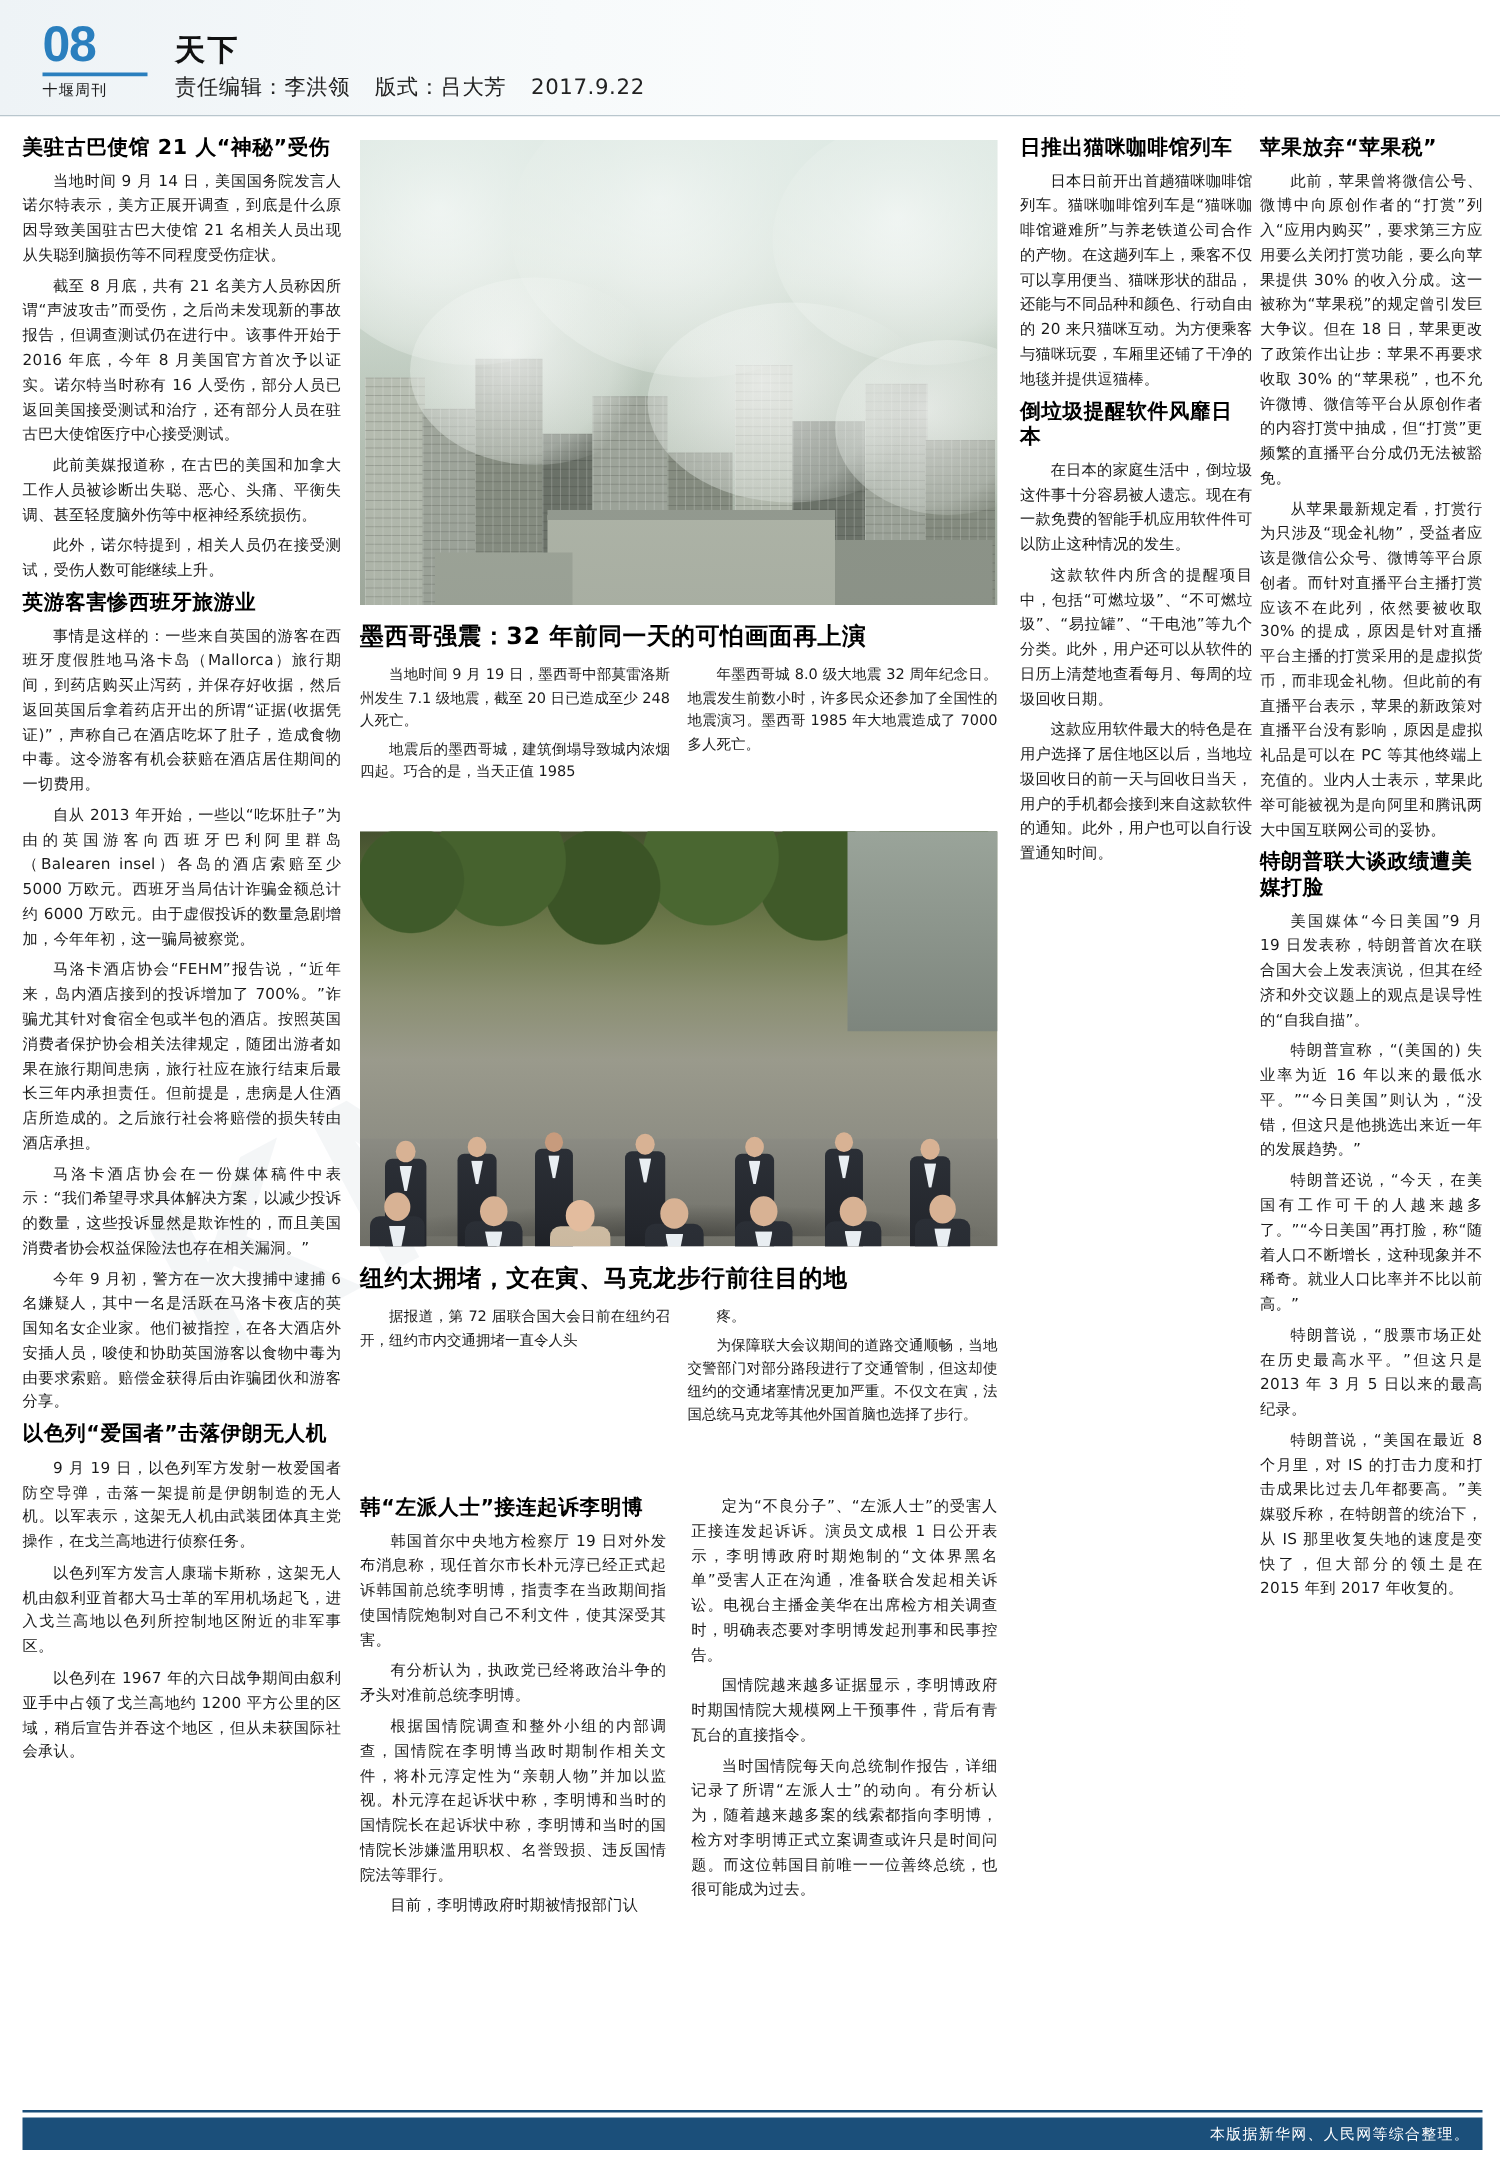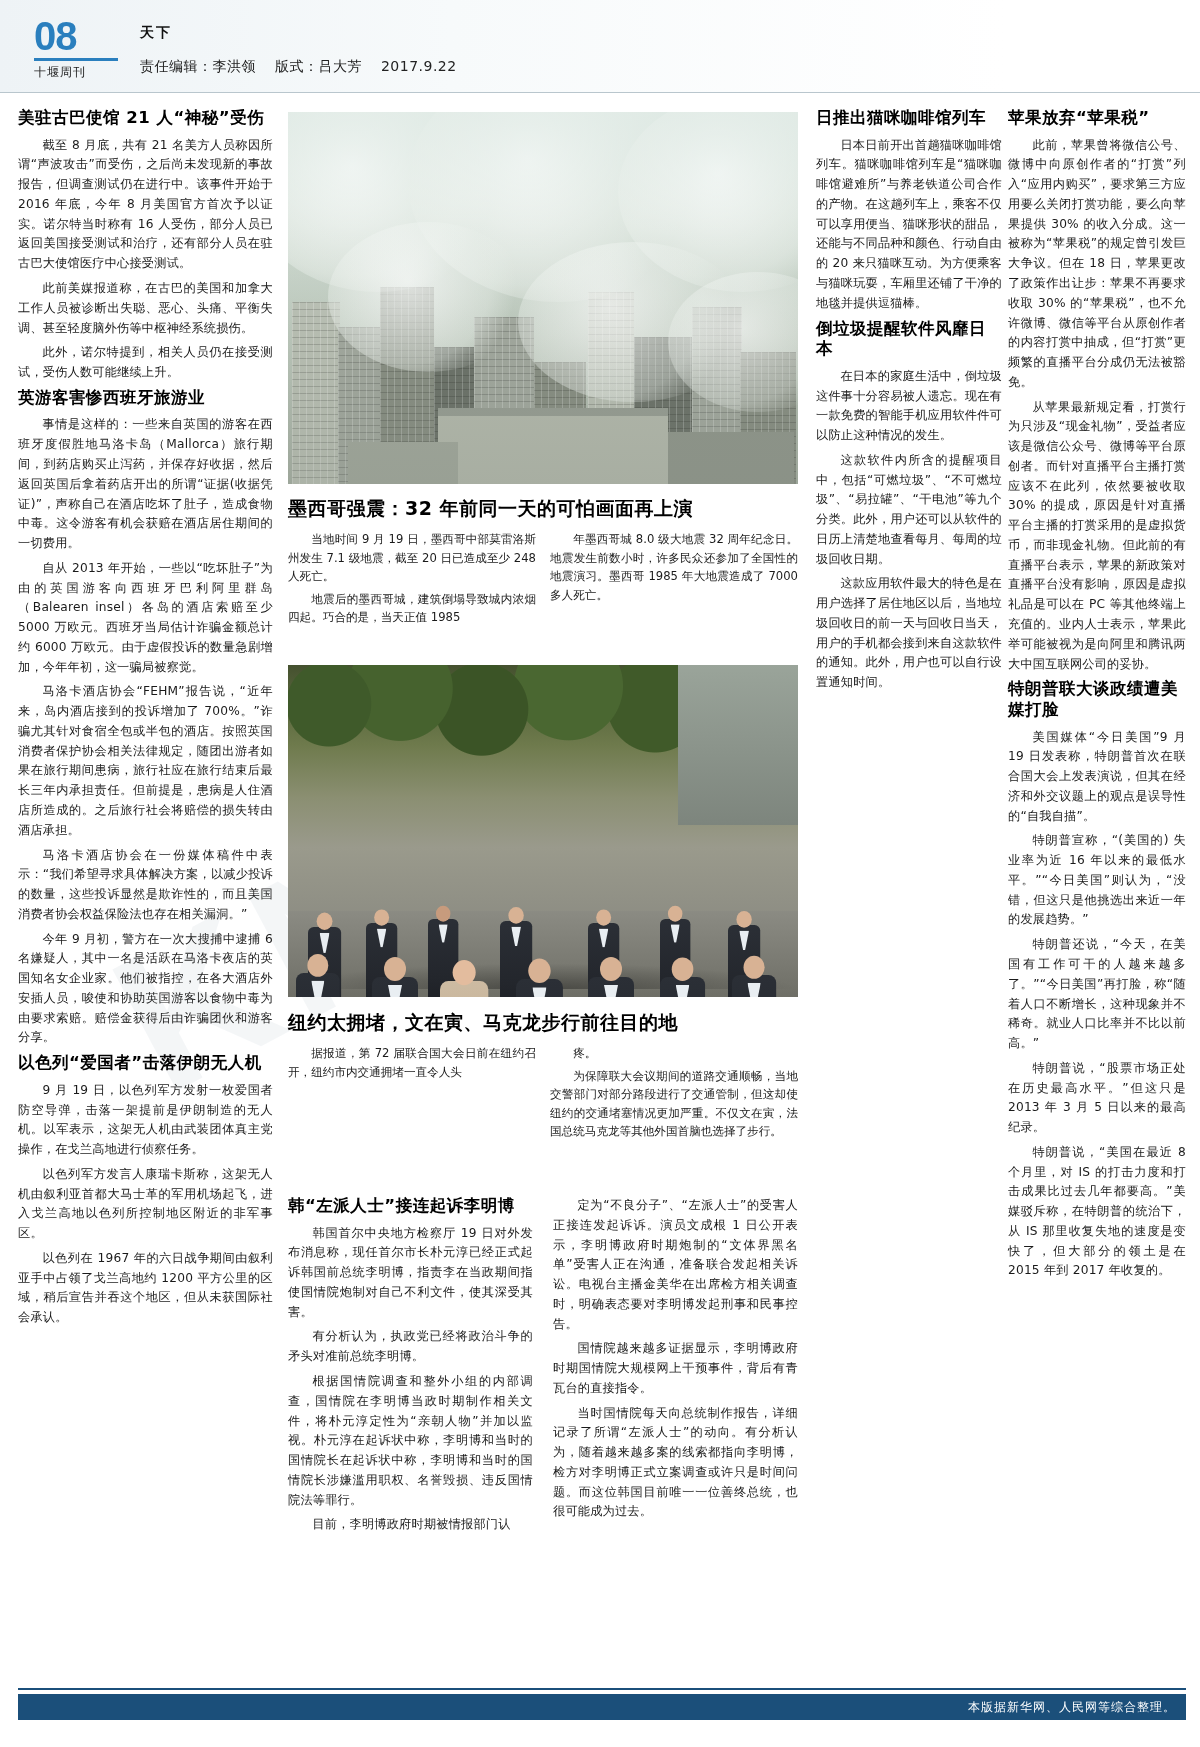--- a/index.html
+++ b/index.html
@@ -24,25 +24,25 @@
     font-size:40px; font-weight:bold; color:#2a7fbe; line-height:40px;
     letter-spacing:-1px;
   }
   .page-num-rule { width:84px; height:3px; background:#2a7fbe; margin-top:2px; }
   .paper-name {
     font-family:"DejaVu Sans", sans-serif;
     font-size:12px; color:#1b1b1b; margin-top:3px; letter-spacing:1px;
   }
   .section-title {
     position:absolute; left:140px; top:24px;
-    font-size:14px; font-weight:bold; color:#111; letter-spacing:2px;
+    font-size:24px; font-weight:bold; color:#111; letter-spacing:2px;
   }
   .credits {
     position:absolute; left:140px; top:58px;
-    font-size:14px; color:#222; letter-spacing:0.5px;
+    font-size:17px; color:#222; letter-spacing:0.5px;
   }
   .credits span { margin-right:14px; }
   .masthead-rule {
     position:absolute; left:0; top:92px; width:1200px; height:1px; background:#b9c6cd;
   }
   
   .col { position:absolute; }
   .c1 { left:18px;  top:108px; width:255px; }
   .c4 { left:816px; top:108px; width:186px; }
   .c5 { left:1008px;top:108px; width:178px; }
@@ -159,20 +159,21 @@
     <span>版式：吕大芳</span>
     <span>2017.9.22</span>
   </div>
 </div>
 <div class="masthead-rule"></div>
 
 <div class="watermark">KNZ</div>
 
 <div class="col c1" id="col1">
     <h2 class="head">美驻古巴使馆 21 人“神秘”受伤</h2>
+    <p class="body">当地时间 9 月 14 日，美国国务院发言人诺尔特表示，美方正展开调查，到底是什么原因导致美国驻古巴大使馆 21 名相关人员出现从失聪到脑损伤等不同程度受伤症状。</p>
     <p class="body">截至 8 月底，共有 21 名美方人员称因所谓“声波攻击”而受伤，之后尚未发现新的事故报告，但调查测试仍在进行中。该事件开始于 2016 年底，今年 8 月美国官方首次予以证实。诺尔特当时称有 16 人受伤，部分人员已返回美国接受测试和治疗，还有部分人员在驻古巴大使馆医疗中心接受测试。</p>
     <p class="body">此前美媒报道称，在古巴的美国和加拿大工作人员被诊断出失聪、恶心、头痛、平衡失调、甚至轻度脑外伤等中枢神经系统损伤。</p>
     <p class="body">此外，诺尔特提到，相关人员仍在接受测试，受伤人数可能继续上升。</p>
     <h2 class="head sp">英游客害惨西班牙旅游业</h2>
     <p class="body">事情是这样的：一些来自英国的游客在西班牙度假胜地马洛卡岛（Mallorca）旅行期间，到药店购买止泻药，并保存好收据，然后返回英国后拿着药店开出的所谓“证据(收据凭证)”，声称自己在酒店吃坏了肚子，造成食物中毒。这令游客有机会获赔在酒店居住期间的一切费用。</p>
     <p class="body">自从 2013 年开始，一些以“吃坏肚子”为由的英国游客向西班牙巴利阿里群岛（Balearen insel）各岛的酒店索赔至少 5000 万欧元。西班牙当局估计诈骗金额总计约 6000 万欧元。由于虚假投诉的数量急剧增加，今年年初，这一骗局被察觉。</p>
     <p class="body">马洛卡酒店协会“FEHM”报告说，“近年来，岛内酒店接到的投诉增加了 700%。”诈骗尤其针对食宿全包或半包的酒店。按照英国消费者保护协会相关法律规定，随团出游者如果在旅行期间患病，旅行社应在旅行结束后最长三年内承担责任。但前提是，患病是人住酒店所造成的。之后旅行社会将赔偿的损失转由酒店承担。</p>
     <p class="body">马洛卡酒店协会在一份媒体稿件中表示：“我们希望寻求具体解决方案，以减少投诉的数量，这些投诉显然是欺诈性的，而且美国消费者协会权益保险法也存在相关漏洞。”</p>
     <p class="body">今年 9 月初，警方在一次大搜捕中逮捕 6 名嫌疑人，其中一名是活跃在马洛卡夜店的英国知名女企业家。他们被指控，在各大酒店外安插人员，唆使和协助英国游客以食物中毒为由要求索赔。赔偿金获得后由诈骗团伙和游客分享。</p>
     <h2 class="head sp">以色列“爱国者”击落伊朗无人机</h2>

